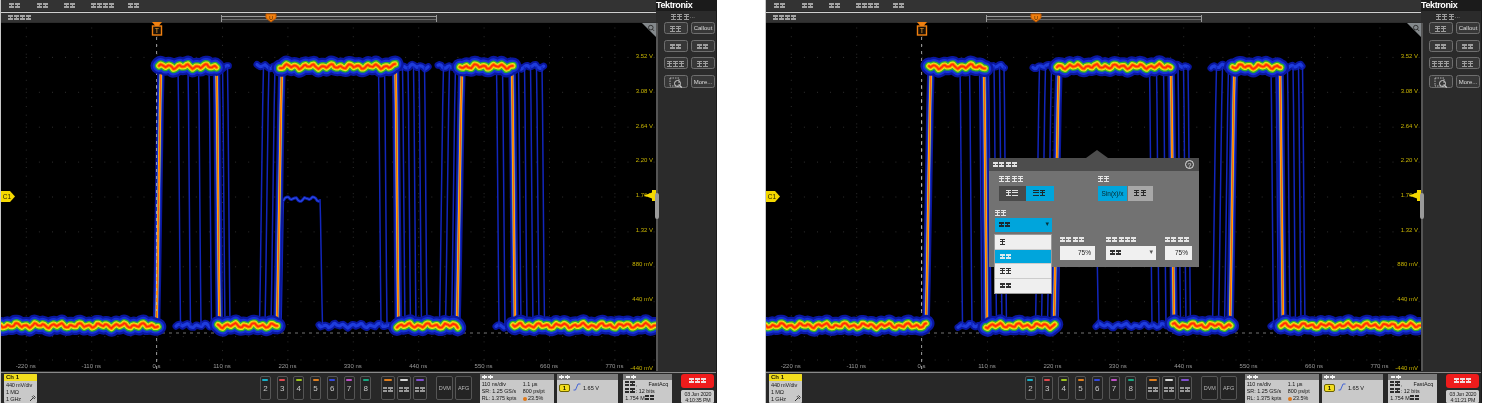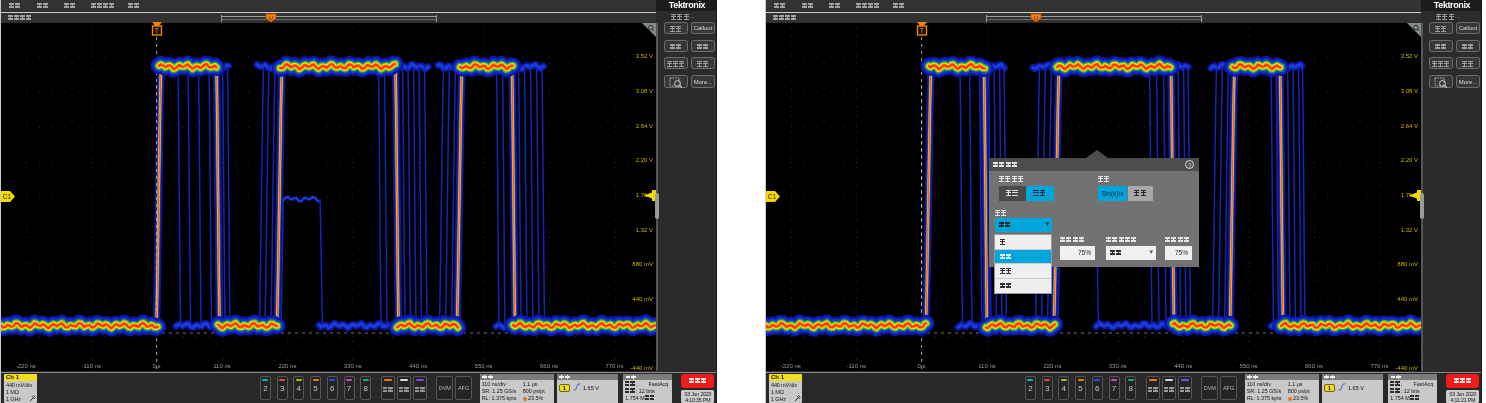--- a/index.html
+++ b/index.html
@@ -1,18 +1,18 @@
 <!DOCTYPE html>
 <html><head><meta charset="utf-8"><title>scope</title><style>
 *{margin:0;padding:0;box-sizing:border-box}
 html,body{width:1486px;height:403px;background:#fff;font-family:"Liberation Sans",sans-serif;overflow:hidden}
 .stage{position:relative;width:1486px;height:403px;background:#fff}
 .panel{position:absolute;top:0;width:717px;height:403px;background:#2b2b2b;border-left:1px solid #c8c8c8;border-right:1.5px solid #1a1a1a;overflow:hidden}
 .menubar{position:absolute;left:0;top:0;width:655px;height:11.3px;background:#333}
-.logo{position:absolute;left:655px;top:0;width:62px;height:11.3px;background:#1b1b1b;color:#fff;font-weight:bold;font-size:9px;text-align:center;line-height:11px;letter-spacing:-0.4px}
+.logo{position:absolute;left:655px;top:0;width:62px;height:11.3px;background:#1b1b1b;color:#fff;font-weight:bold;font-size:9px;text-align:left;line-height:11px;letter-spacing:-0.4px}
 .mi{position:absolute;top:3px;height:6px}
 .tabbar{position:absolute;left:0;top:12.4px;width:655px;height:10.1px;background:#323232;border-top:1px solid #cfcfcf}
 .g{display:inline-block;width:4.6px;height:5px;margin-right:1.4px;vertical-align:top;opacity:0.72;background:linear-gradient(to right,transparent 0 44%,#cfcfcf 44% 56%,transparent 56% 100%),linear-gradient(to bottom,#cfcfcf 0 12%,transparent 12% 30%,#cfcfcf 30% 42%,transparent 42% 62%,#cfcfcf 62% 74%,transparent 74% 88%,#cfcfcf 88% 100%)}
 .g6{display:inline-block;width:5.1px;height:5.5px;margin-right:1.2px;vertical-align:top;opacity:0.72;background:linear-gradient(to right,transparent 0 44%,#c6c6c6 44% 56%,transparent 56% 100%),linear-gradient(to bottom,#c6c6c6 0 12%,transparent 12% 30%,#c6c6c6 30% 42%,transparent 42% 62%,#c6c6c6 62% 74%,transparent 74% 88%,#c6c6c6 88% 100%)}
 .g6w{display:inline-block;width:5.1px;height:5.5px;margin-right:1.2px;vertical-align:top;opacity:0.9;background:linear-gradient(to right,transparent 0 44%,#f2f2f2 44% 56%,transparent 56% 100%),linear-gradient(to bottom,#f2f2f2 0 12%,transparent 12% 30%,#f2f2f2 30% 42%,transparent 42% 62%,#f2f2f2 62% 74%,transparent 74% 88%,#f2f2f2 88% 100%)}
 .g6d{display:inline-block;width:5.1px;height:5.5px;margin-right:1.2px;vertical-align:top;opacity:0.9;background:linear-gradient(to right,transparent 0 44%,#1c1c1c 44% 56%,transparent 56% 100%),linear-gradient(to bottom,#1c1c1c 0 12%,transparent 12% 30%,#1c1c1c 30% 42%,transparent 42% 62%,#1c1c1c 62% 74%,transparent 74% 88%,#1c1c1c 88% 100%)}
 .g55{display:inline-block;width:4.3px;height:4.8px;margin-right:1px;vertical-align:top;opacity:0.9;background:linear-gradient(to right,transparent 0 44%,#1c1c1c 44% 56%,transparent 56% 100%),linear-gradient(to bottom,#1c1c1c 0 12%,transparent 12% 30%,#1c1c1c 30% 42%,transparent 42% 62%,#1c1c1c 62% 74%,transparent 74% 88%,#1c1c1c 88% 100%)}
 .slider{position:absolute;left:220px;top:1.2px;width:216px;height:7px}
 .sl1{position:absolute;left:0;top:1.5px;width:216px;height:1px;background:#9a9a9a}
 .sl2{position:absolute;left:0;top:4.5px;width:216px;height:1px;background:#6a6a6a}

